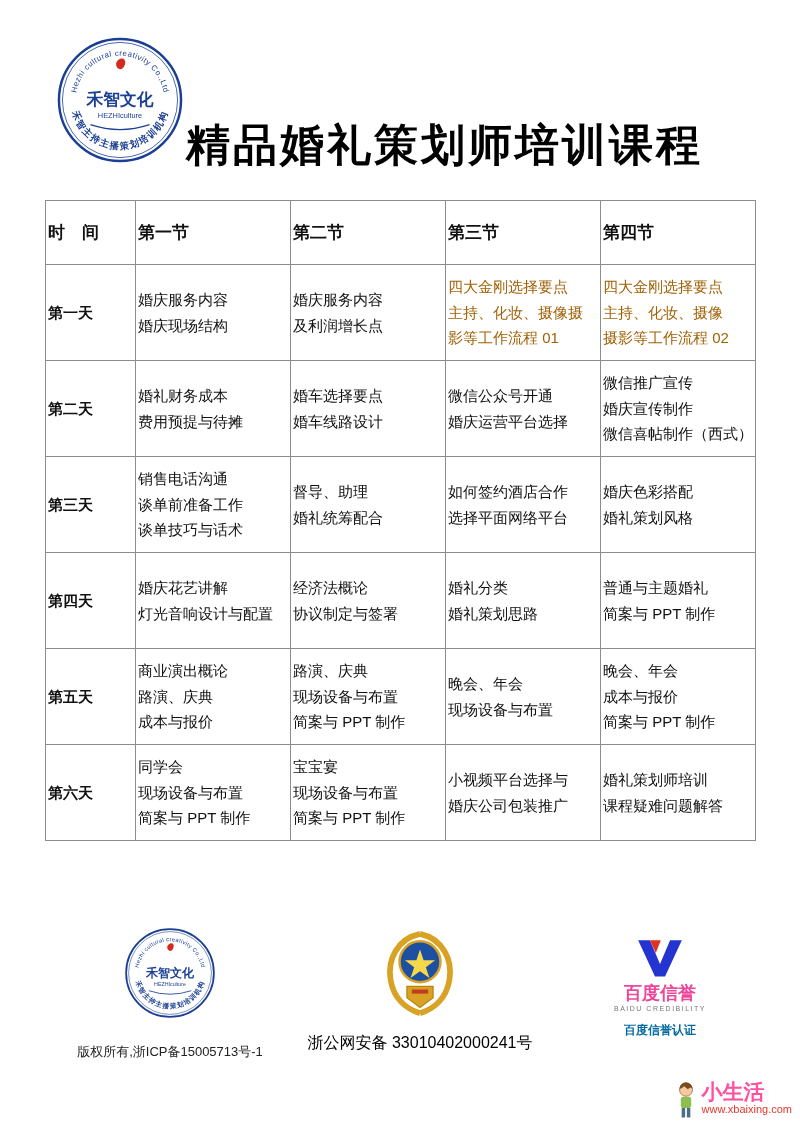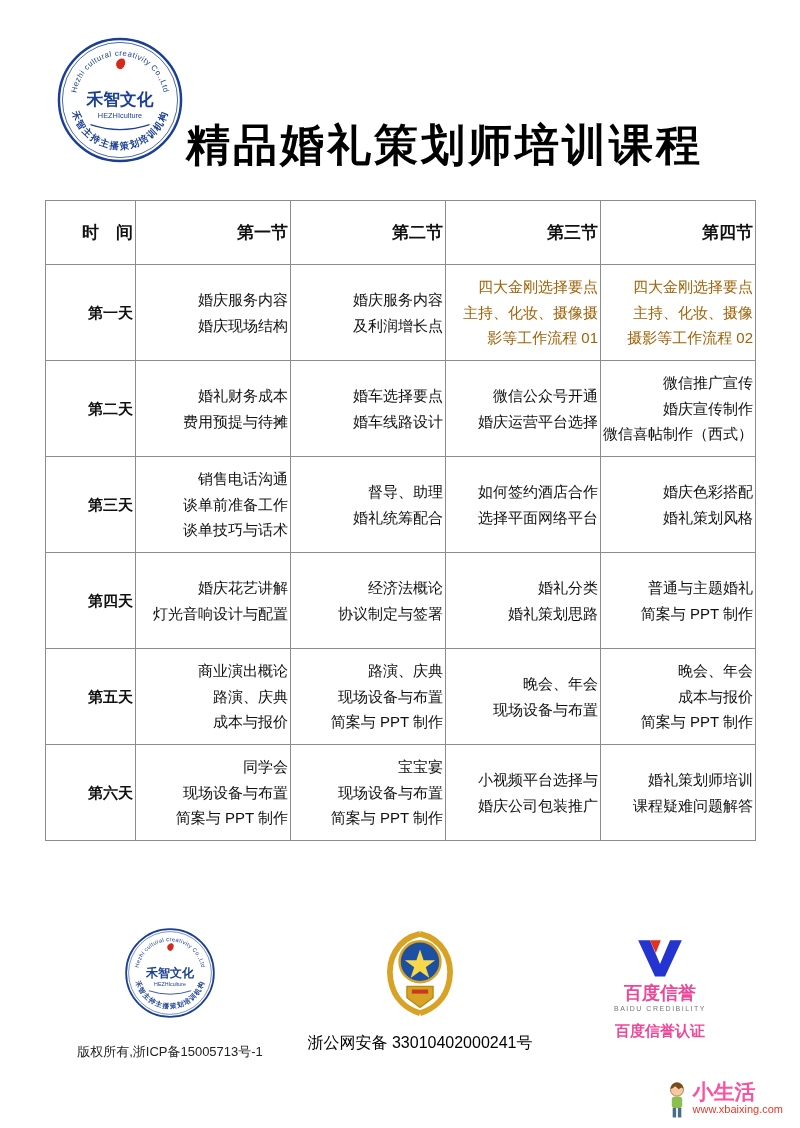--- a/index.html
+++ b/index.html
@@ -21,21 +21,21 @@
     letter-spacing:3px; white-space:nowrap;margin-top:8px;
   }
 
   
   .course-table {
     position:absolute; left:45px; top:200px; width:710px;
     border-collapse:collapse; table-layout:fixed;
     color:#111;
   }
   .course-table th, .course-table td {
-    border:1px solid #8c8c8c; text-align:right; vertical-align:middle;
+    border:1px solid #8c8c8c; text-align:left; vertical-align:middle;
     padding:8px 2px;
   }
   .course-table thead th { height:64px; font-size:17px; font-weight:bold; }
   .course-table tbody td { height:96px; font-size:15px; line-height:1.7; }
   .day-cell { font-weight:bold; font-size:15px; }
   .blue-text { color:#a16207; }
   .cell-line { white-space:nowrap; }
 
   
   .footer { position:absolute; top:925px; left:0; width:800px; height:140px; }
@@ -43,24 +43,24 @@
   .footer-left  { left:55px;  top:2px;  width:230px; }
   .footer-center{ left:305px; top:4px;  width:230px; }
   .footer-right { left:565px; top:12px; width:190px; }
   .logo-small { width:92px; height:92px; margin:0 auto; }
   .copyright-text { margin-top:24px; font-size:13px; color:#222; }
   .badge-svg { width:84px; height:90px; display:block; margin:0 auto; }
   .police-text { margin-top:14px; font-size:16px; font-weight:normal; color:#000; white-space:nowrap; }
   .baidu-svg { width:52px; height:42px; display:block; margin:0 auto; }
   .baidu-cn { font-size:18px; font-weight:bold; color:#ec4899; margin-top:2px; }
   .baidu-en { font-size:7px; color:#777; letter-spacing:1.5px; }
-  .baidu-caption { margin-top:10px; font-size:15px; font-weight:bold; color:#ec4899; }
+  .baidu-caption { margin-top:10px; font-size:12px; font-weight:bold; color:#0369a1; }
 
   
-  .watermark { position:absolute; right:17px; bottom:6px; display:flex; align-items:flex-start; gap:3px; }
+  .watermark { position:absolute; right:8px; bottom:6px; display:flex; align-items:flex-start; gap:3px; }
   .person-svg { width:26px; height:42px; display:block; }
   .wm-texts { display:flex; flex-direction:column; align-items:flex-start; }
   .wm-name { font-size:21px; font-weight:bold; color:#ff4f9e; line-height:1.1; }
   .wm-url { font-size:11px; color:#e6372b; line-height:1.2; }
 </style>
 </head>
 <body>
 
 <div class="page">
 

